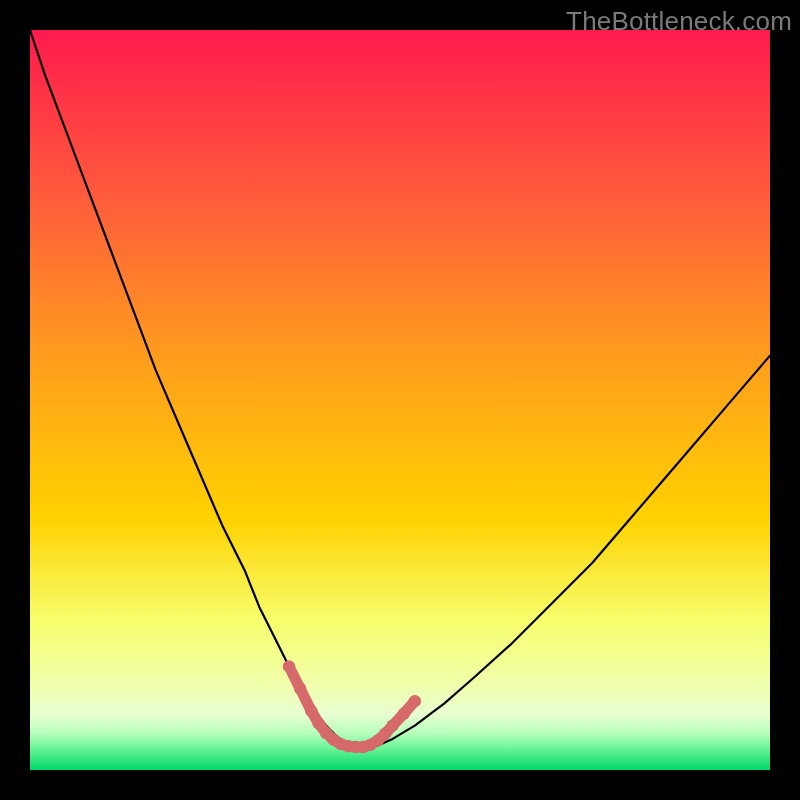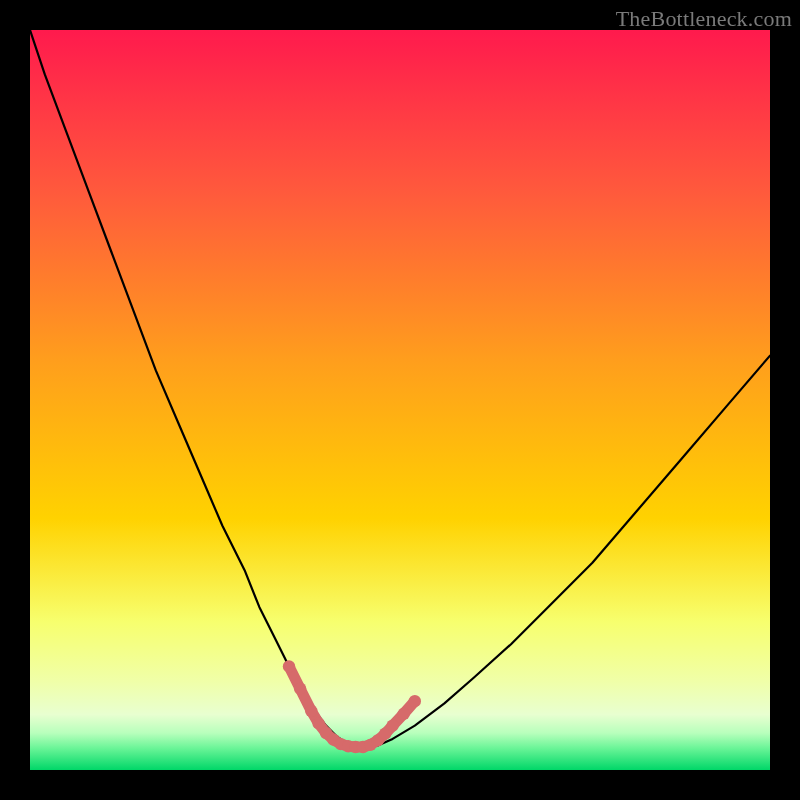--- a/index.html
+++ b/index.html
@@ -23,25 +23,24 @@
     left: 30px;
     width: 740px;
     height: 740px;
     overflow: hidden;
   }
   .watermark {
     position: absolute;
     top: 6px;
     right: 8px;
     color: #7a7a7a;
-    font-size: 22px;
+    font-size: 26px;
     font-weight: 500;
     letter-spacing: 0.2px;
     user-select: none;
-    font-family: Liberation Serif, serif;
   }
   svg { display: block; }
 </style>
 </head>
 <body>
 
 <div class="frame">
 
   <div class="watermark">TheBottleneck.com</div>
 

